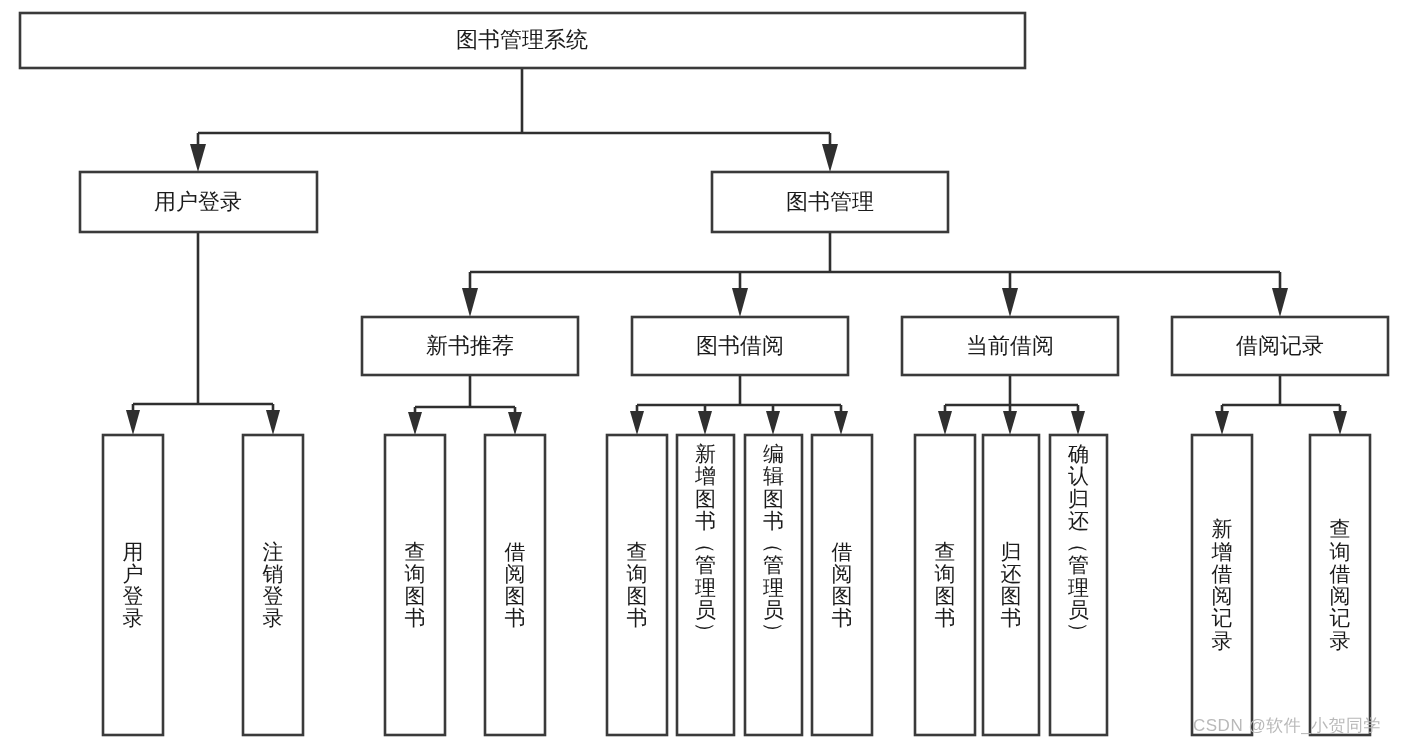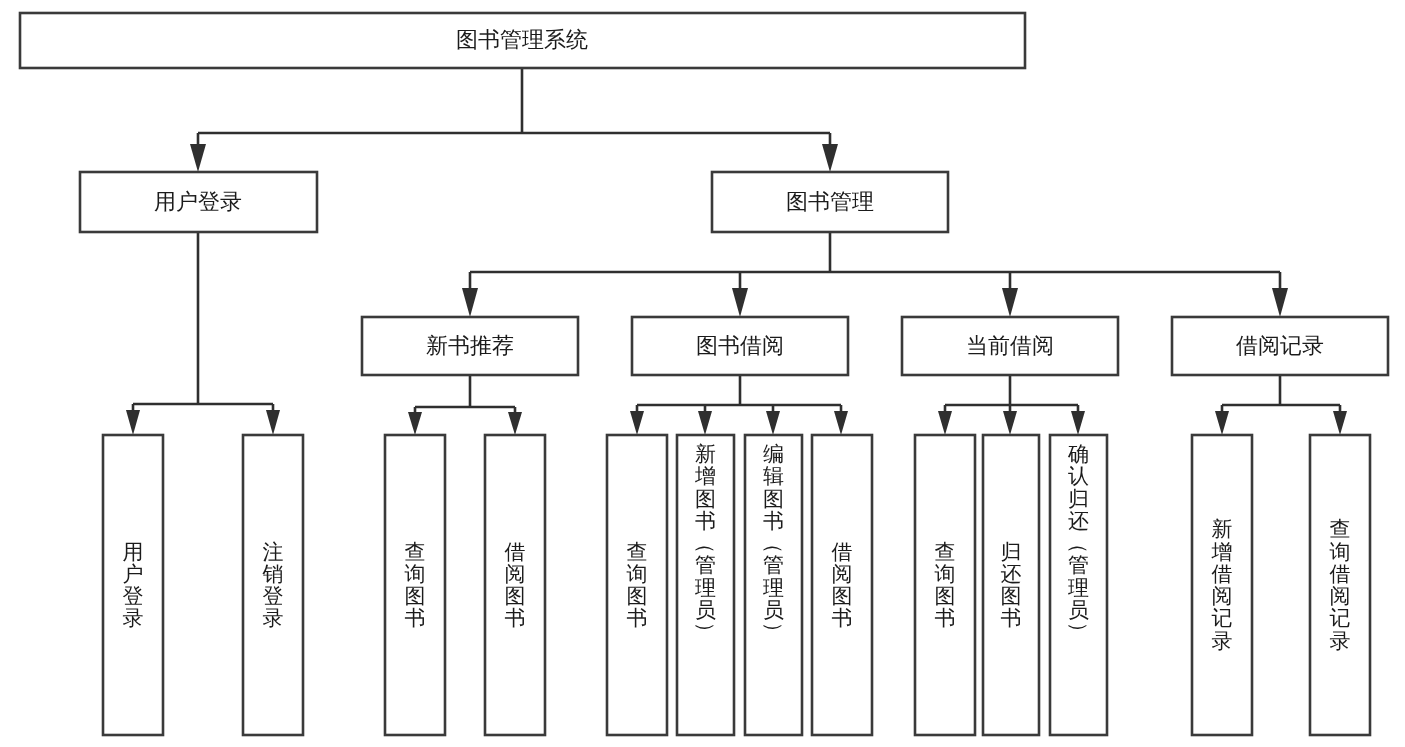--- a/index.html
+++ b/index.html
@@ -293,14 +293,15 @@
     </div>
   <div class="vert-text-wrap" style="left:1310px; top:435px; width:60px; height:300px;">
       <span class="vert-ch">查</span>
       <span class="vert-ch">询</span>
       <span class="vert-ch">借</span>
       <span class="vert-ch">阅</span>
       <span class="vert-ch">记</span>
       <span class="vert-ch">录</span>
     </div>
 
+  <div class="watermark">CSDN @软件_小贺同学</div>
 
 </div>
 
 </body></html>

